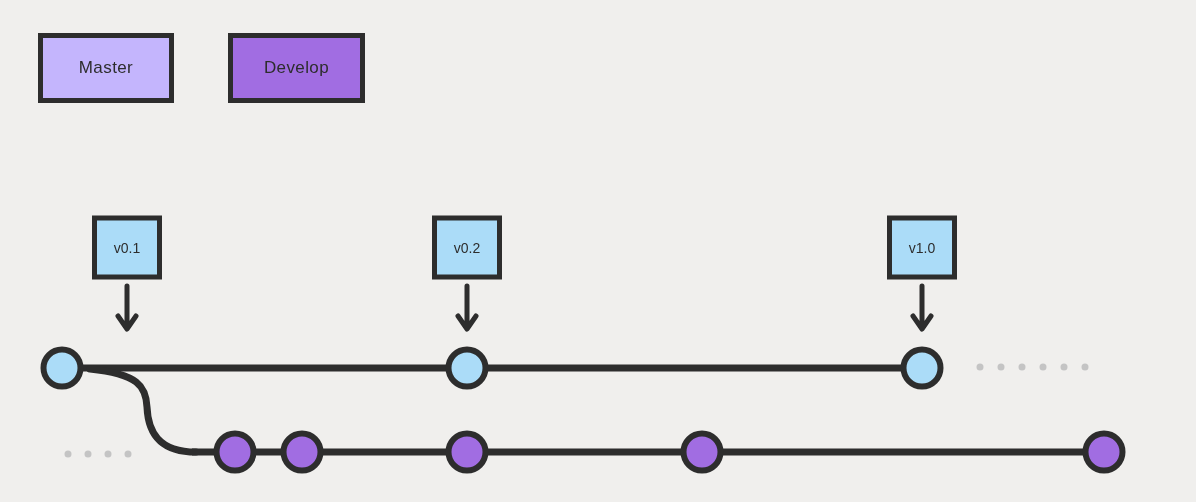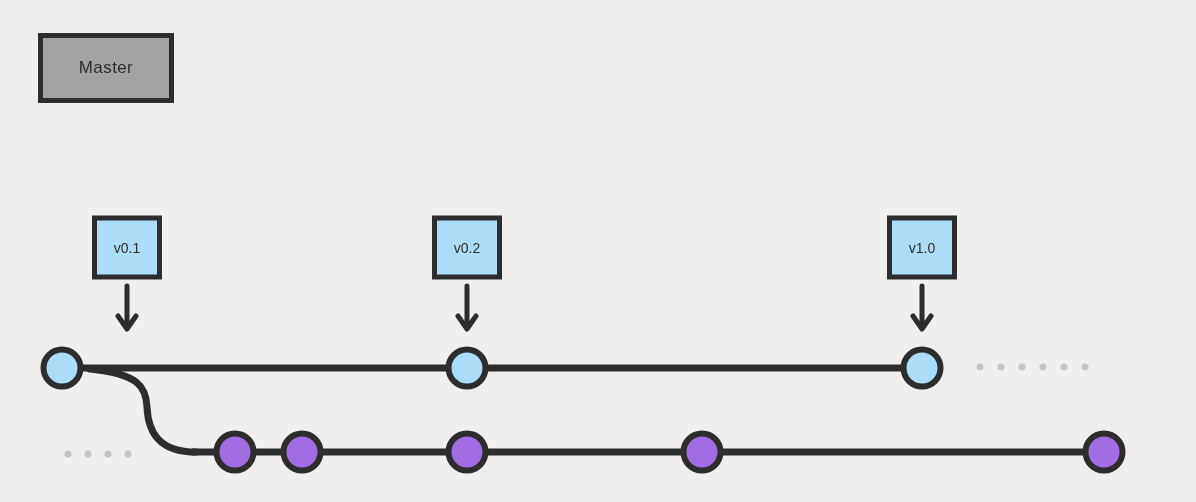--- a/index.html
+++ b/index.html
@@ -60,18 +60,21 @@
                M 458 316 L 467 329
                L 476 316" stroke="#2d2d2d" stroke-width="5" fill="none" stroke-linecap="round" stroke-linejoin="round"></path>
       <rect x="889.5" y="218" width="65" height="59" fill="#abdcf8" stroke="#2d2d2d" stroke-width="5"></rect>
       <text x="922" y="252.5" text-anchor="middle" font-size="14" fill="#2d2d2d" font-family="Liberation Sans, sans-serif">v1.0</text>
       <path d="M 922 286 L 922 326
                M 913 316 L 922 329
                L 931 316" stroke="#2d2d2d" stroke-width="5" fill="none" stroke-linecap="round" stroke-linejoin="round"></path>
     </svg>
 
   <div class="legend">
-    <div class="legend-chip" id="chip-master" style="background: #a3a3a3;">
+    <div class="legend-chip" id="chip-master" style="background: #c4b5fd;">
       <span>Master</span>
+    </div>
+    <div class="legend-chip" id="chip-develop" style="background: rgb(161, 109, 226);">
+      <span>Develop</span>
     </div>
   </div>
 
 </div>
 
 </body></html>

